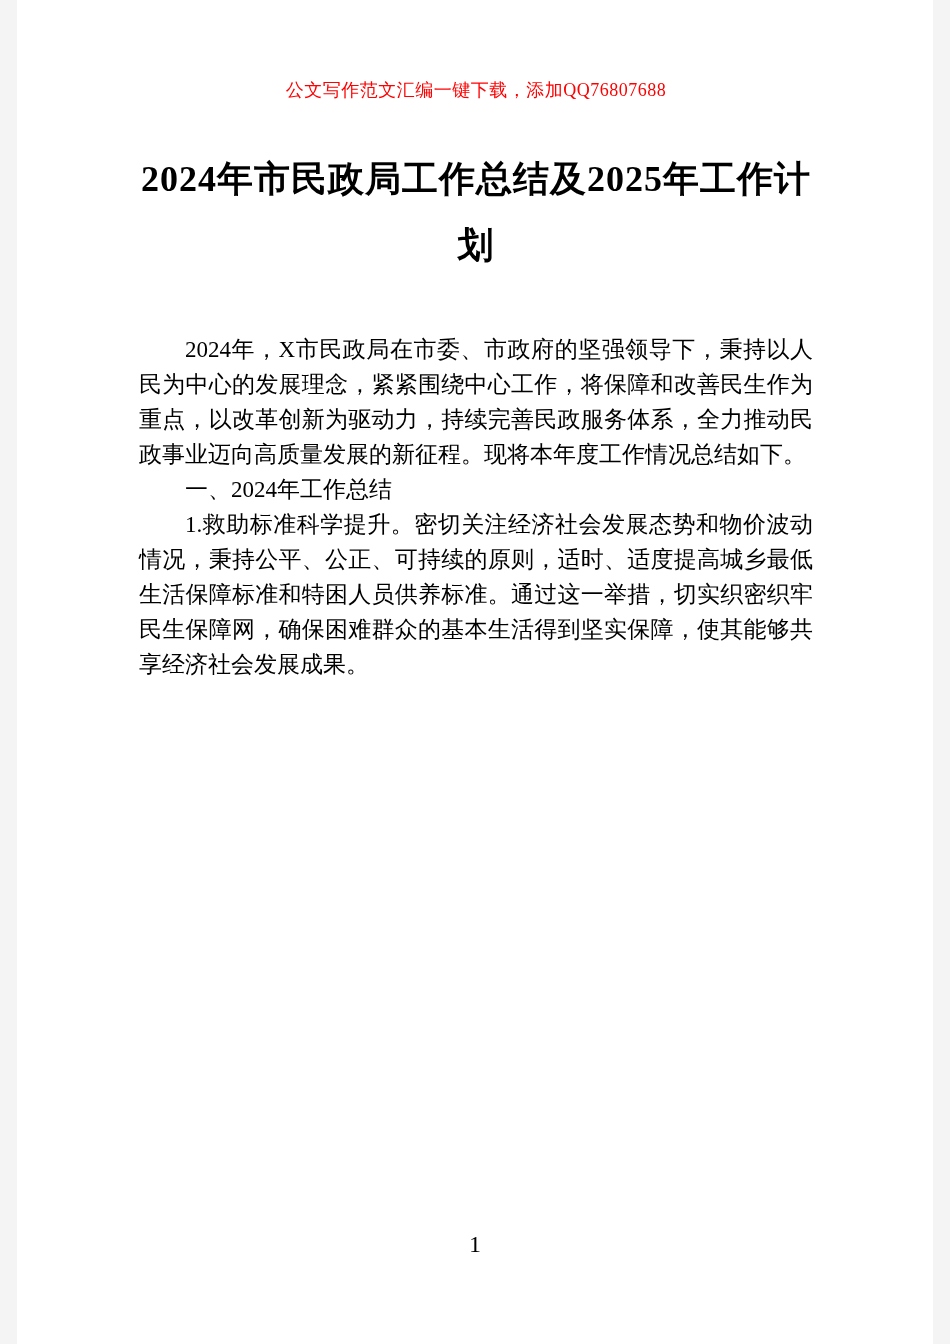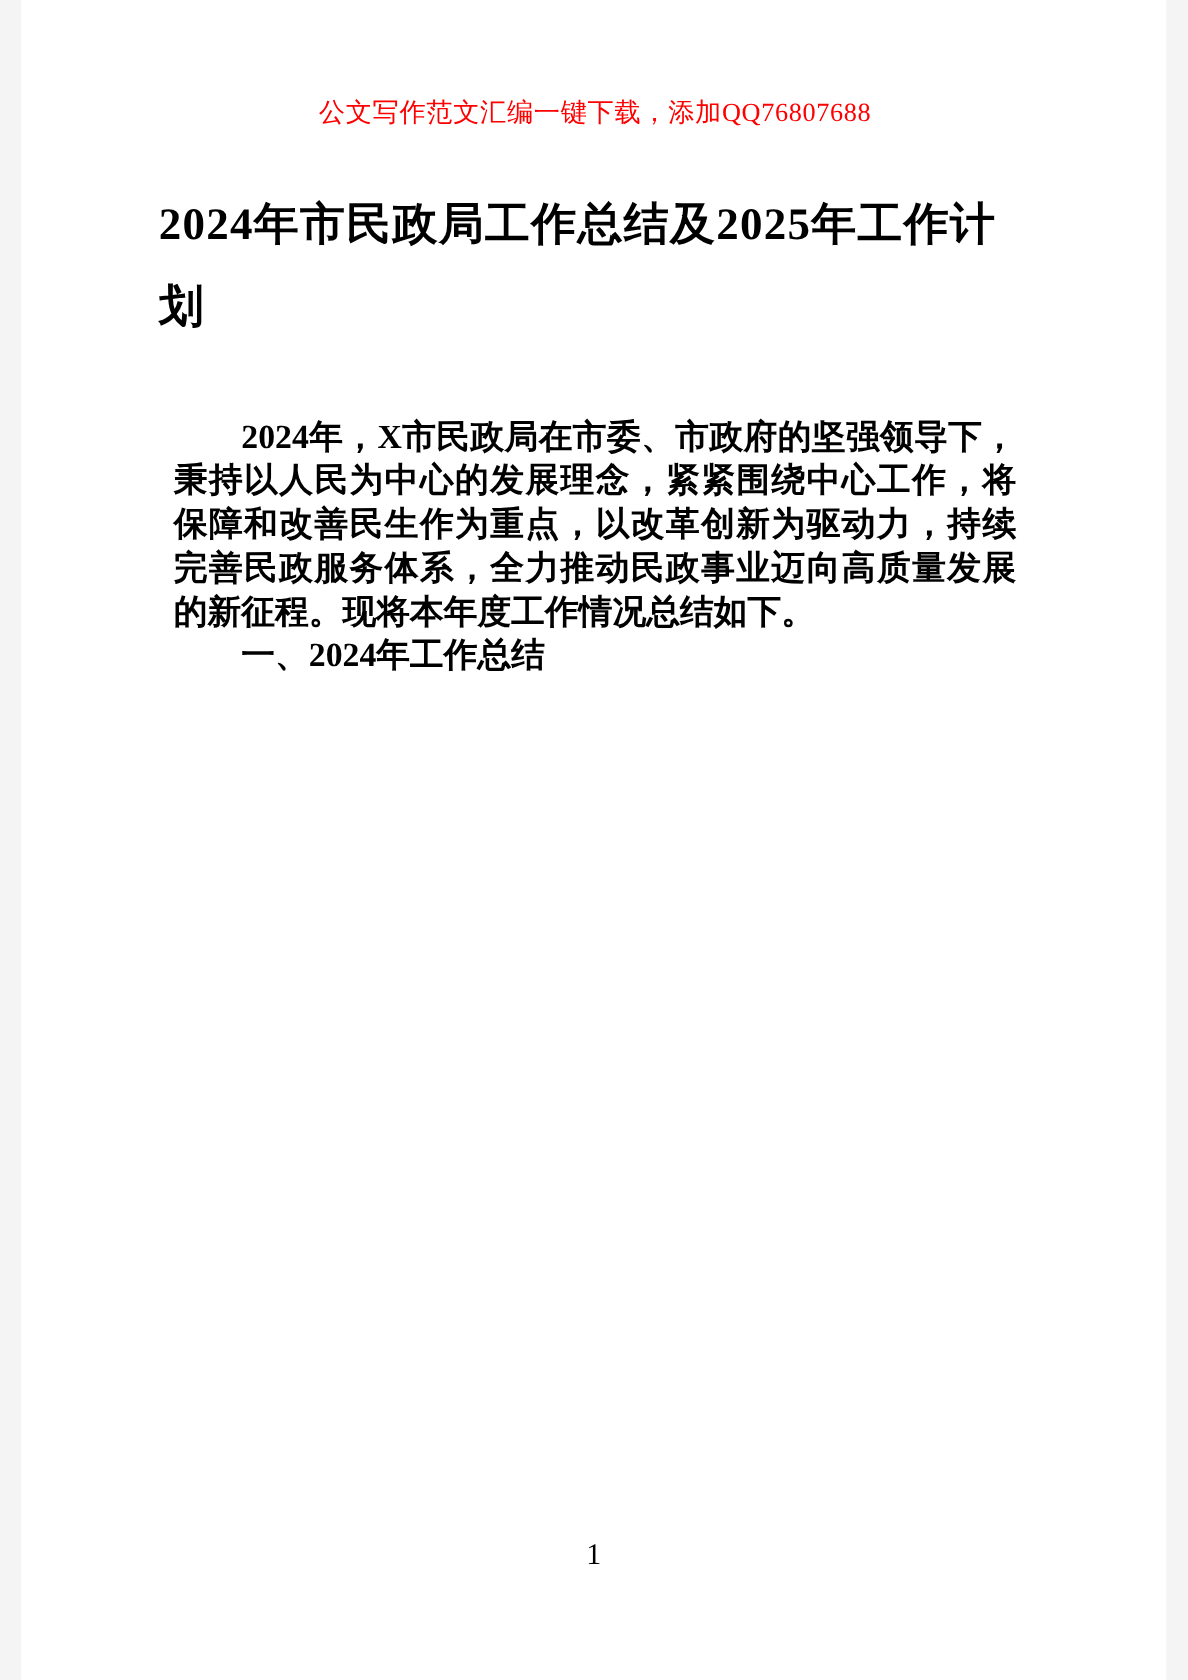--- a/index.html
+++ b/index.html
@@ -19,40 +19,40 @@
     position: relative;
     width: 916px;
     height: 1344px;
     margin: 0 auto;
     background: #ffffff;
     box-sizing: border-box;
     padding: 78px 120px 0 122px;
   }
   .promo {
     color: #fe0000;
-    font-size: 21px;
+    font-size: 18px;
     line-height: 24px;
     text-align: center;
     letter-spacing: 0.5px;
   }
   .doc-title {
     margin: 44px -12px 0 -12px;
     color: #000000;
     font-size: 36px;
     font-weight: bold;
     line-height: 66px;
+    text-align: center;
     letter-spacing: 1px;
   }
   .doc-body {
     margin-top: 54px;
     color: #000000;
-    font-size: 27px;
+    font-size: 23px;
     line-height: 35px;
     text-align: justify;
-    font-weight: bold;
   }
   .doc-body p {
     margin: 0;
     padding: 0;
     text-indent: 2em;
     word-break: break-all;
   }
   .page-footer {
     position: absolute;
     left: 0;
@@ -70,18 +70,19 @@
 <div class="viewport">
   <div class="paper">
 
     <div class="promo">公文写作范文汇编一键下载，添加QQ76807688</div>
 
     <h1 class="doc-title">2024年市民政局工作总结及2025年工作计划</h1>
 
     <div class="doc-body">
         <p>2024年，X市民政局在市委、市政府的坚强领导下，秉持以人民为中心的发展理念，紧紧围绕中心工作，将保障和改善民生作为重点，以改革创新为驱动力，持续完善民政服务体系，全力推动民政事业迈向高质量发展的新征程。现将本年度工作情况总结如下。</p>
         <p>一、2024年工作总结</p>
+        <p>1.救助标准科学提升。密切关注经济社会发展态势和物价波动情况，秉持公平、公正、可持续的原则，适时、适度提高城乡最低生活保障标准和特困人员供养标准。通过这一举措，切实织密织牢民生保障网，确保困难群众的基本生活得到坚实保障，使其能够共享经济社会发展成果。</p>
       </div>
 
     <div class="page-footer">1</div>
 
   </div>
 </div>
 
 </body></html>

